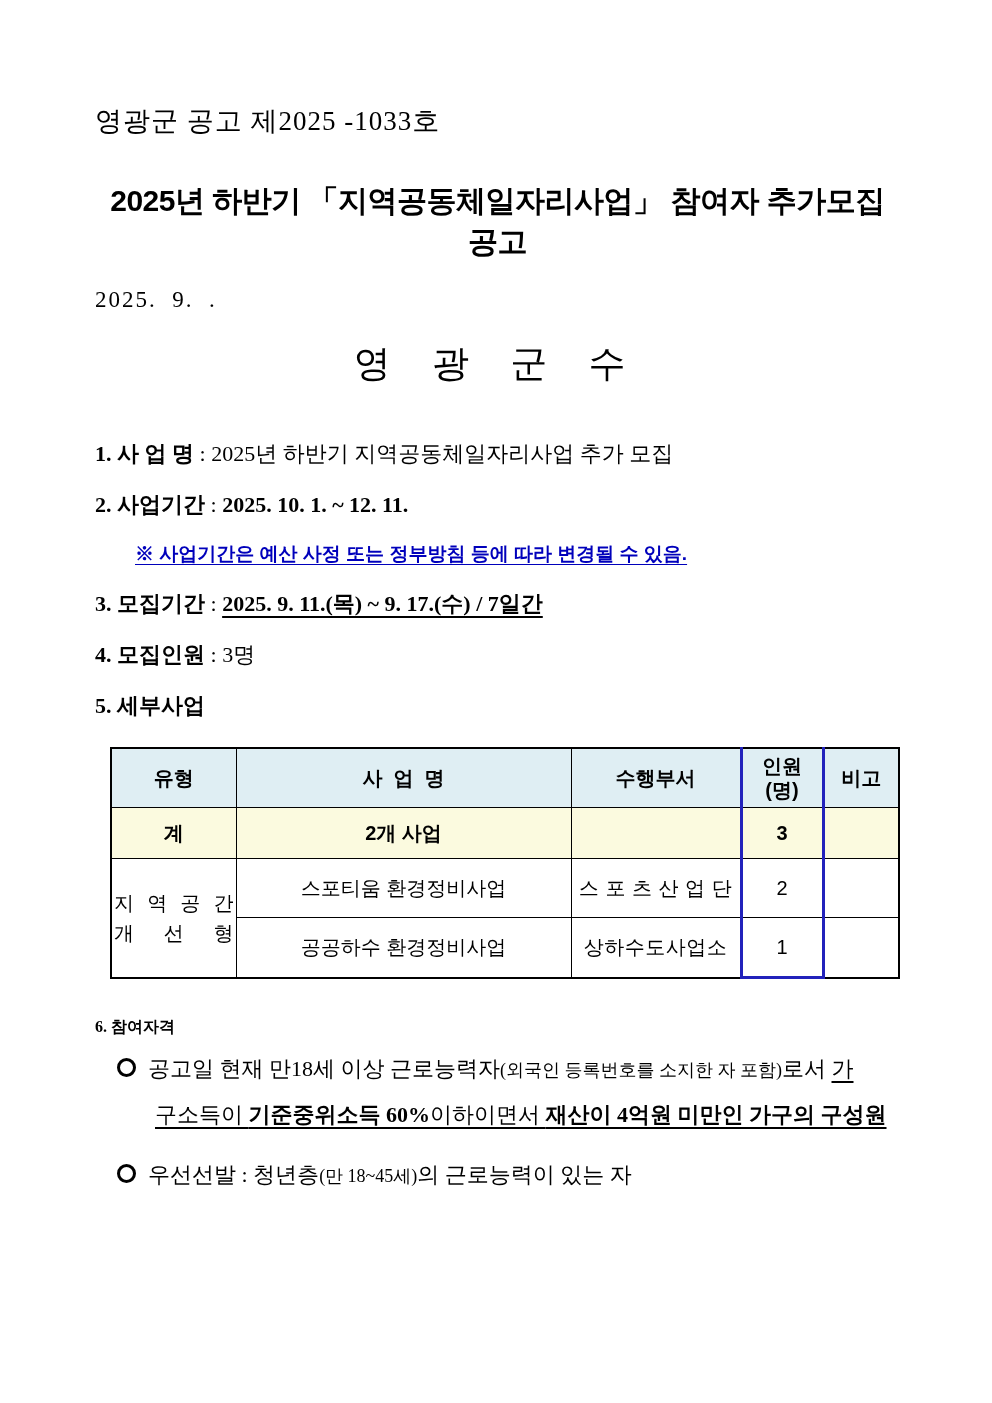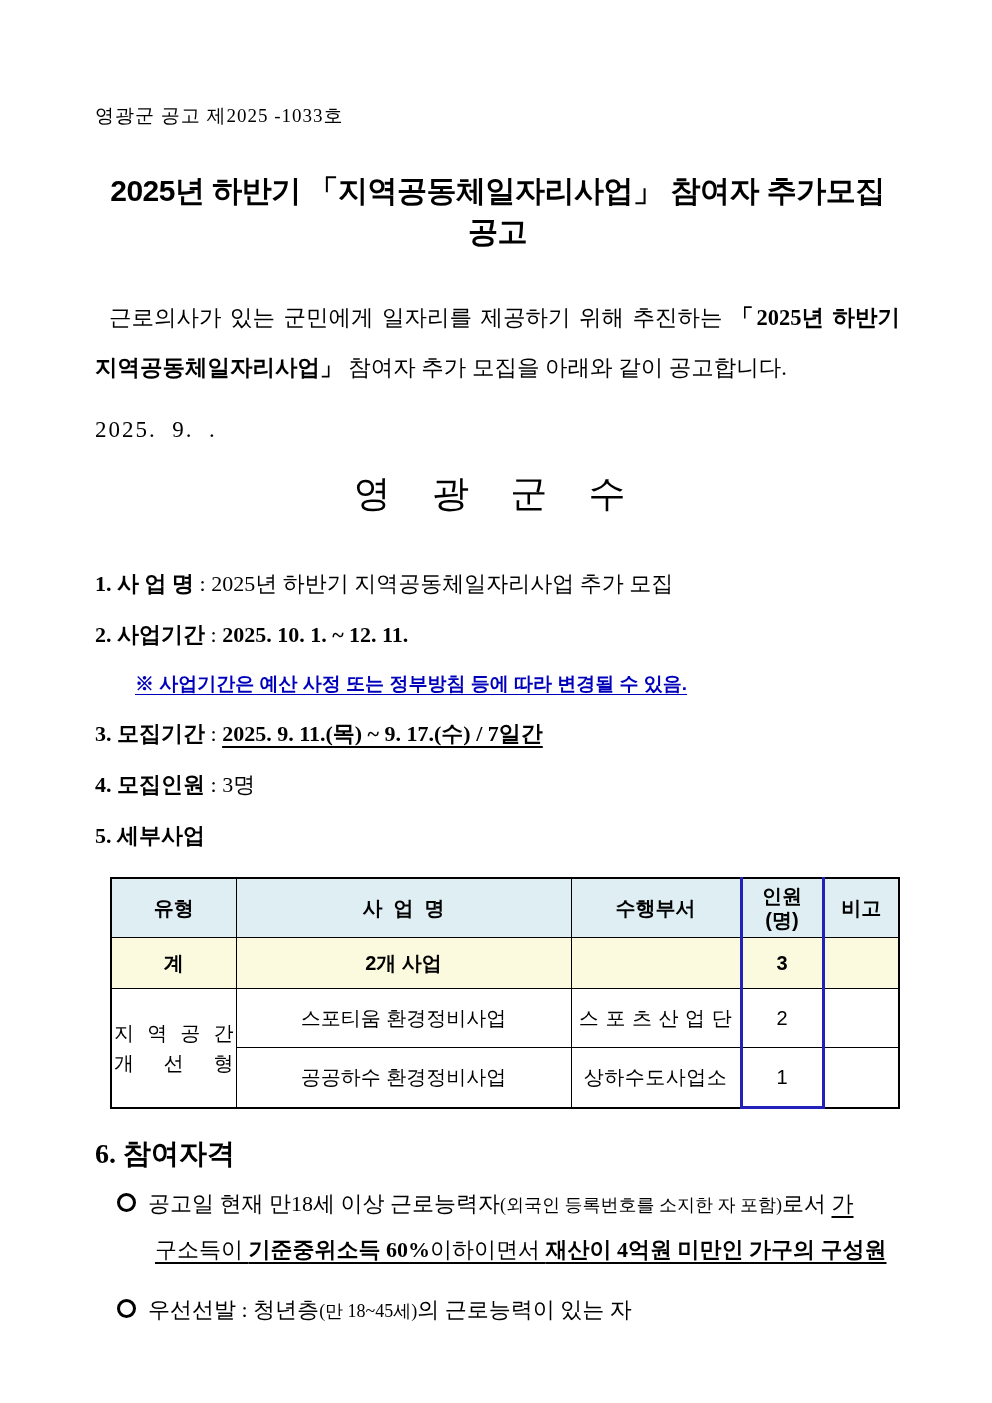--- a/index.html
+++ b/index.html
@@ -7,21 +7,21 @@
     width: 992px; height: 1403px; box-sizing: border-box;
     background: #fff; color: #000; overflow: hidden;
     font-family: "Liberation Serif", serif;
     padding: 103px 92px 0 95px;
     position: relative;
   }
   .b { font-weight: bold; }
   .u { text-decoration: underline; text-underline-offset: 5px; }
   .pre { white-space: pre; }
 
-  .notice-no { font-size: 19px; letter-spacing: 1px; }
+  .notice-no { font-size: 27px; letter-spacing: 1px; }
 
   .title {
     font-family: "Liberation Sans", sans-serif;
     font-size: 30px; font-weight: bold; text-align: center;
     margin: 42px 0 8px 0; letter-spacing: -0.5px;
   }
 
   .intro {
     font-size: 22.5px; line-height: 50px; text-align: justify;
     margin: 40px 0 0 0; text-indent: 14px; word-break: keep-all;
@@ -54,41 +54,40 @@
   thead th { background: #DFEEF3; font-size: 20px; font-weight: bold; height: 58px; line-height: 1.2; }
   .row-total td { background: #FBFADF; font-weight: bold; font-size: 20px; height: 50px; border-bottom: 3px solid #000; }
   .row-body td { height: 58px; font-size: 20px; font-weight: normal; }
   .cell-count { border-left: 3px solid #2222BB !important; border-right: 3px solid #2222BB !important; font-weight: bold; }
   thead .cell-count { border-top: 3px solid #2222BB; }
   .row-last .cell-count { border-bottom: 3px solid #2222BB !important; }
   .cell-group { padding: 0 6px; }
   .group-line { text-align: justify; text-align-last: justify; font-size: 20px; line-height: 1.5; }
   .cell-dept { letter-spacing: 0.5px; margin-left: 21px; }
 
-  .section6 { margin-top: 26px; font-size: 28px; }
+  .section6 { margin-top: 38px; font-size: 16px; }
   .bullets { margin-top: 16px; margin-left: 22px; font-size: 22px; }
   .bullet { margin-bottom: 30px; word-break: keep-all; }
   .bullet-line2 { margin: 16px 0 0 38px; }
   .small { font-size: 18px; }
   .bullet-icon {
     display: inline-block; width: 13px; height: 13px;
     border: 3px solid #000; border-radius: 50%;
     margin-right: 12px; vertical-align: -1px;
   }
 </style>
 </head>
 <body>
 
 <div class="page">
 
   <div class="notice-no">영광군 공고 제2025 -1033호</div>
 
   <h1 class="title">2025년 하반기 「지역공동체일자리사업」 참여자 추가모집 공고</h1>
 
-  <p class="intro"><span>근로의사가 있는 군민에게 일자리를 제공하기 위해 추진하는 </span><span class="b">「2025년 하반기 지역공동체일자리사업」</span><span> 참여자 추가 모집을 아래와 같이 공고합니다.</span></p>
 
   <div class="date-line">2025.  9.  .</div>
 
   <div class="signer">영 광 군 수</div>
 
   <div class="items">
 
     <div class="item"><span class="b">1.</span> <span class="b pre">사 업 명</span><span class="sep"> : </span><span>2025년 하반기 지역공동체일자리사업 추가 모집</span></div>
 
     <div class="item"><span class="b">2.</span> <span class="b pre">사업기간</span><span class="sep"> : </span><span class="b">2025. 10. 1. ~ 12. 11.</span></div>

